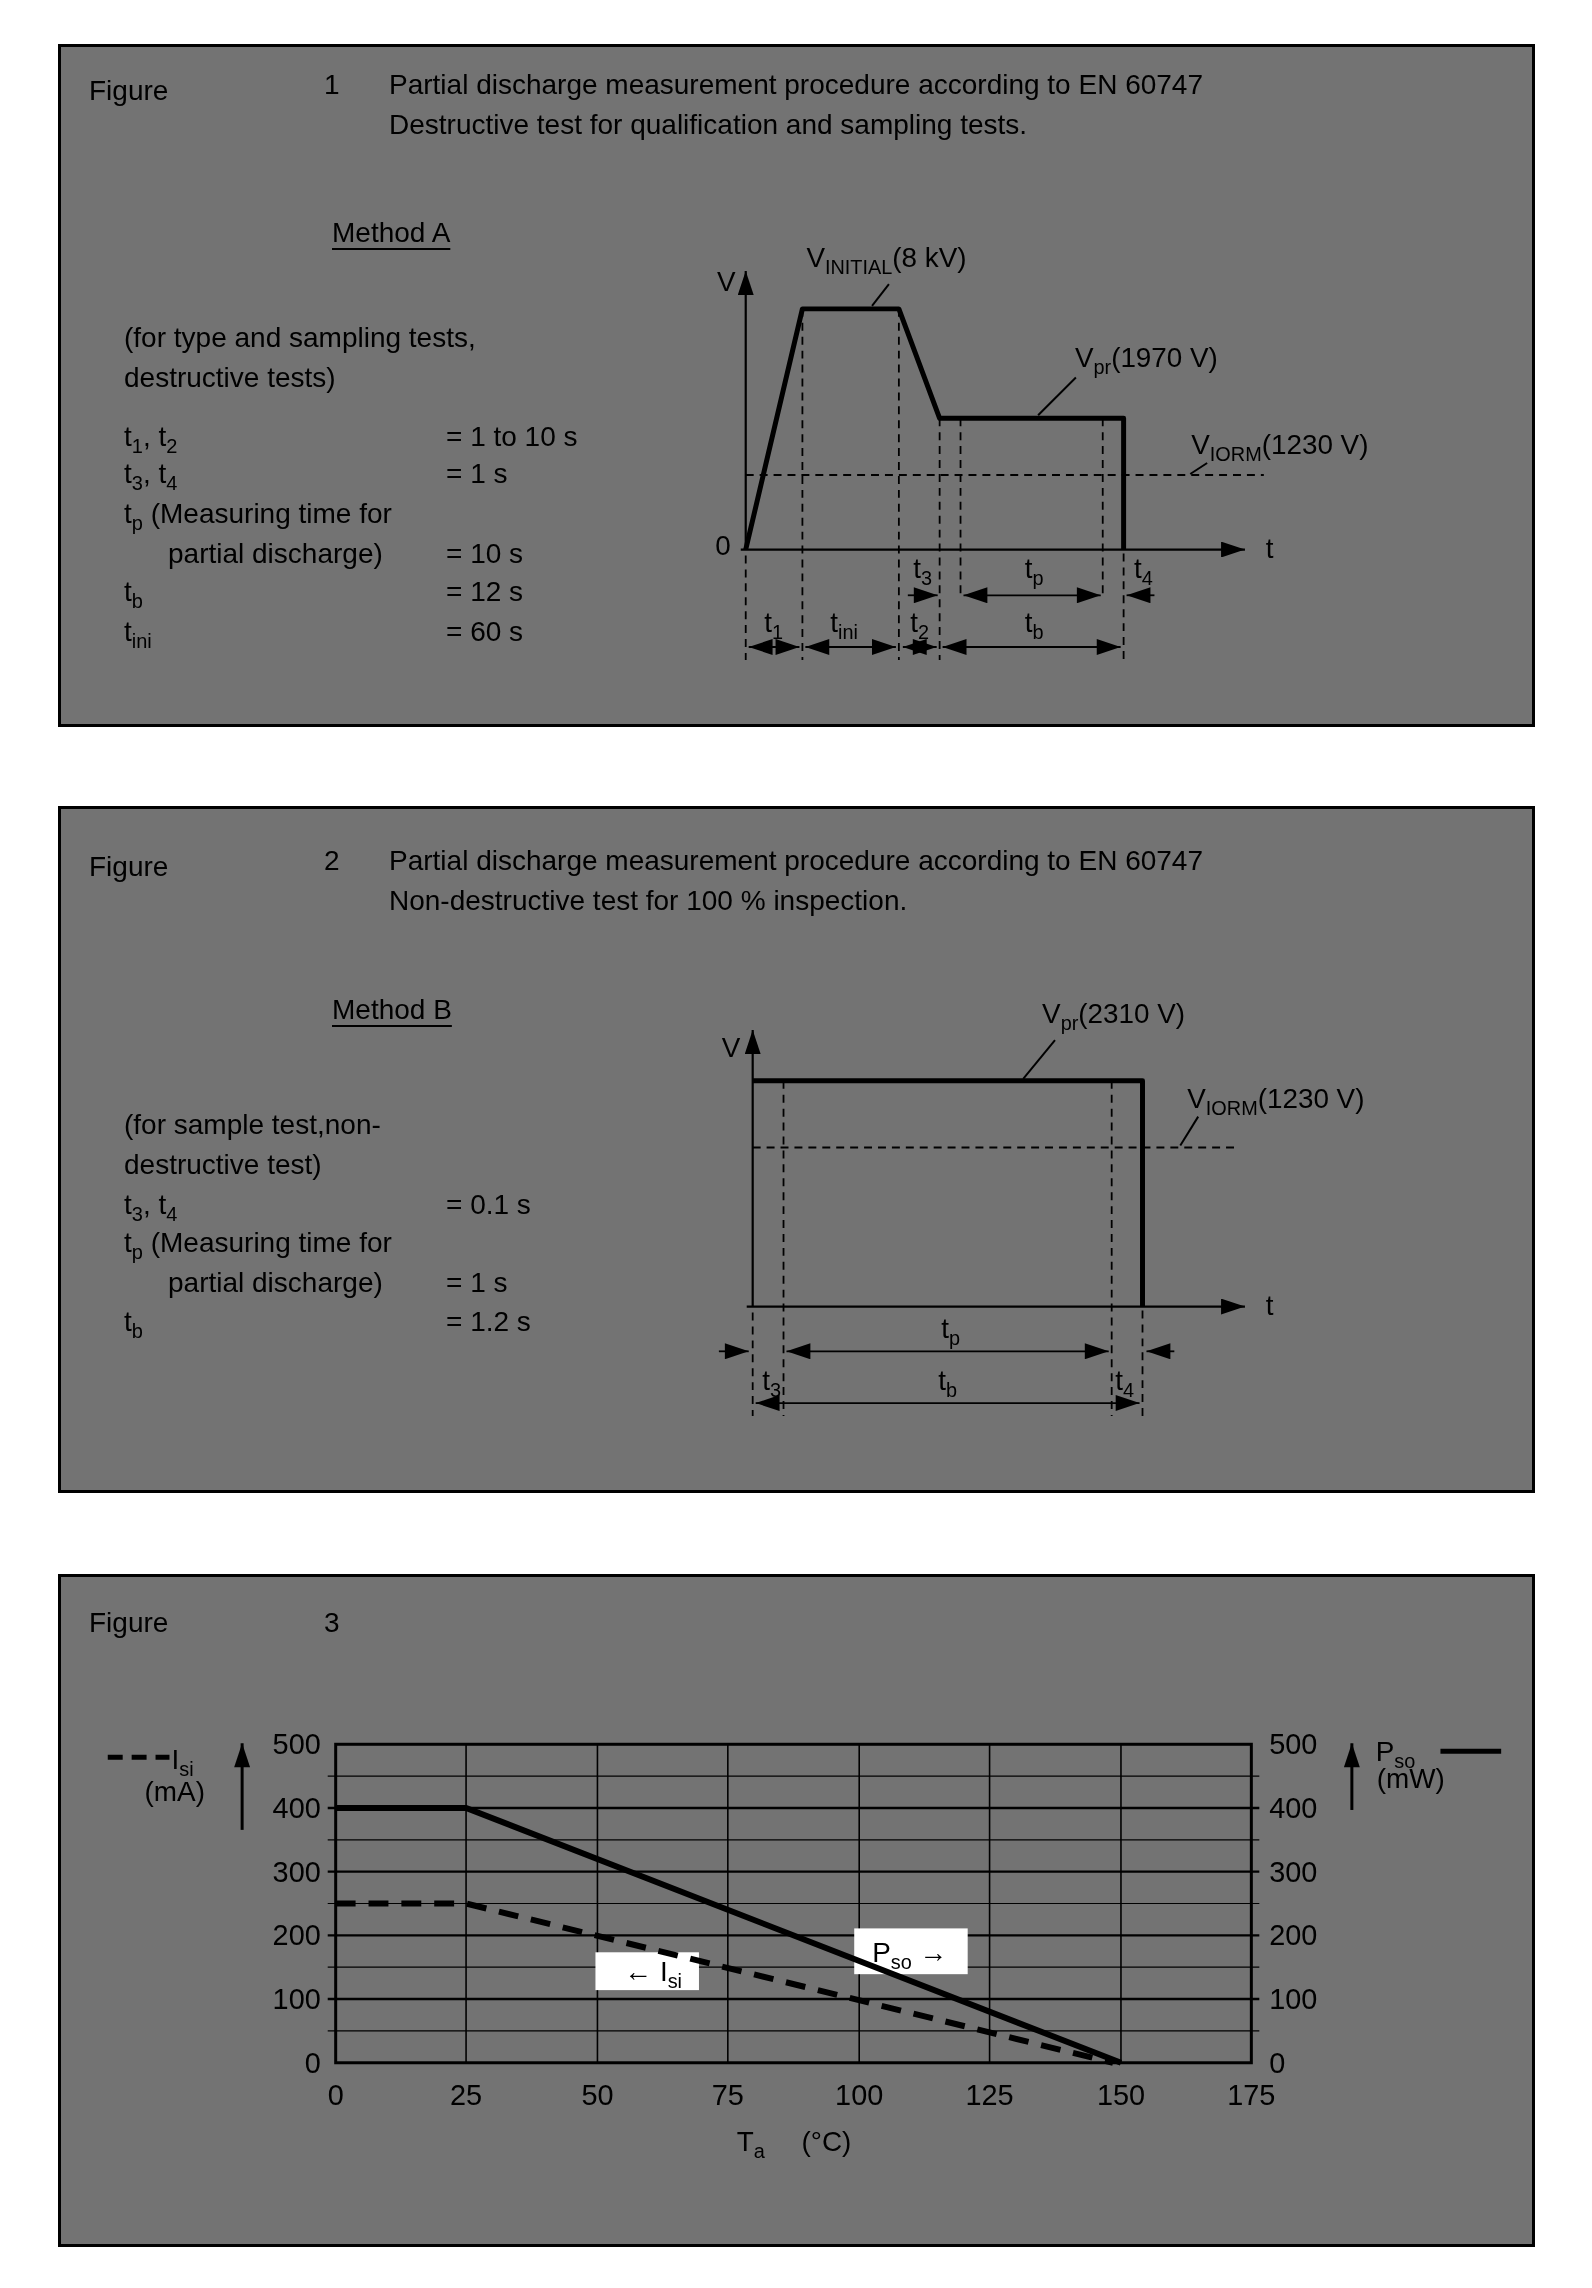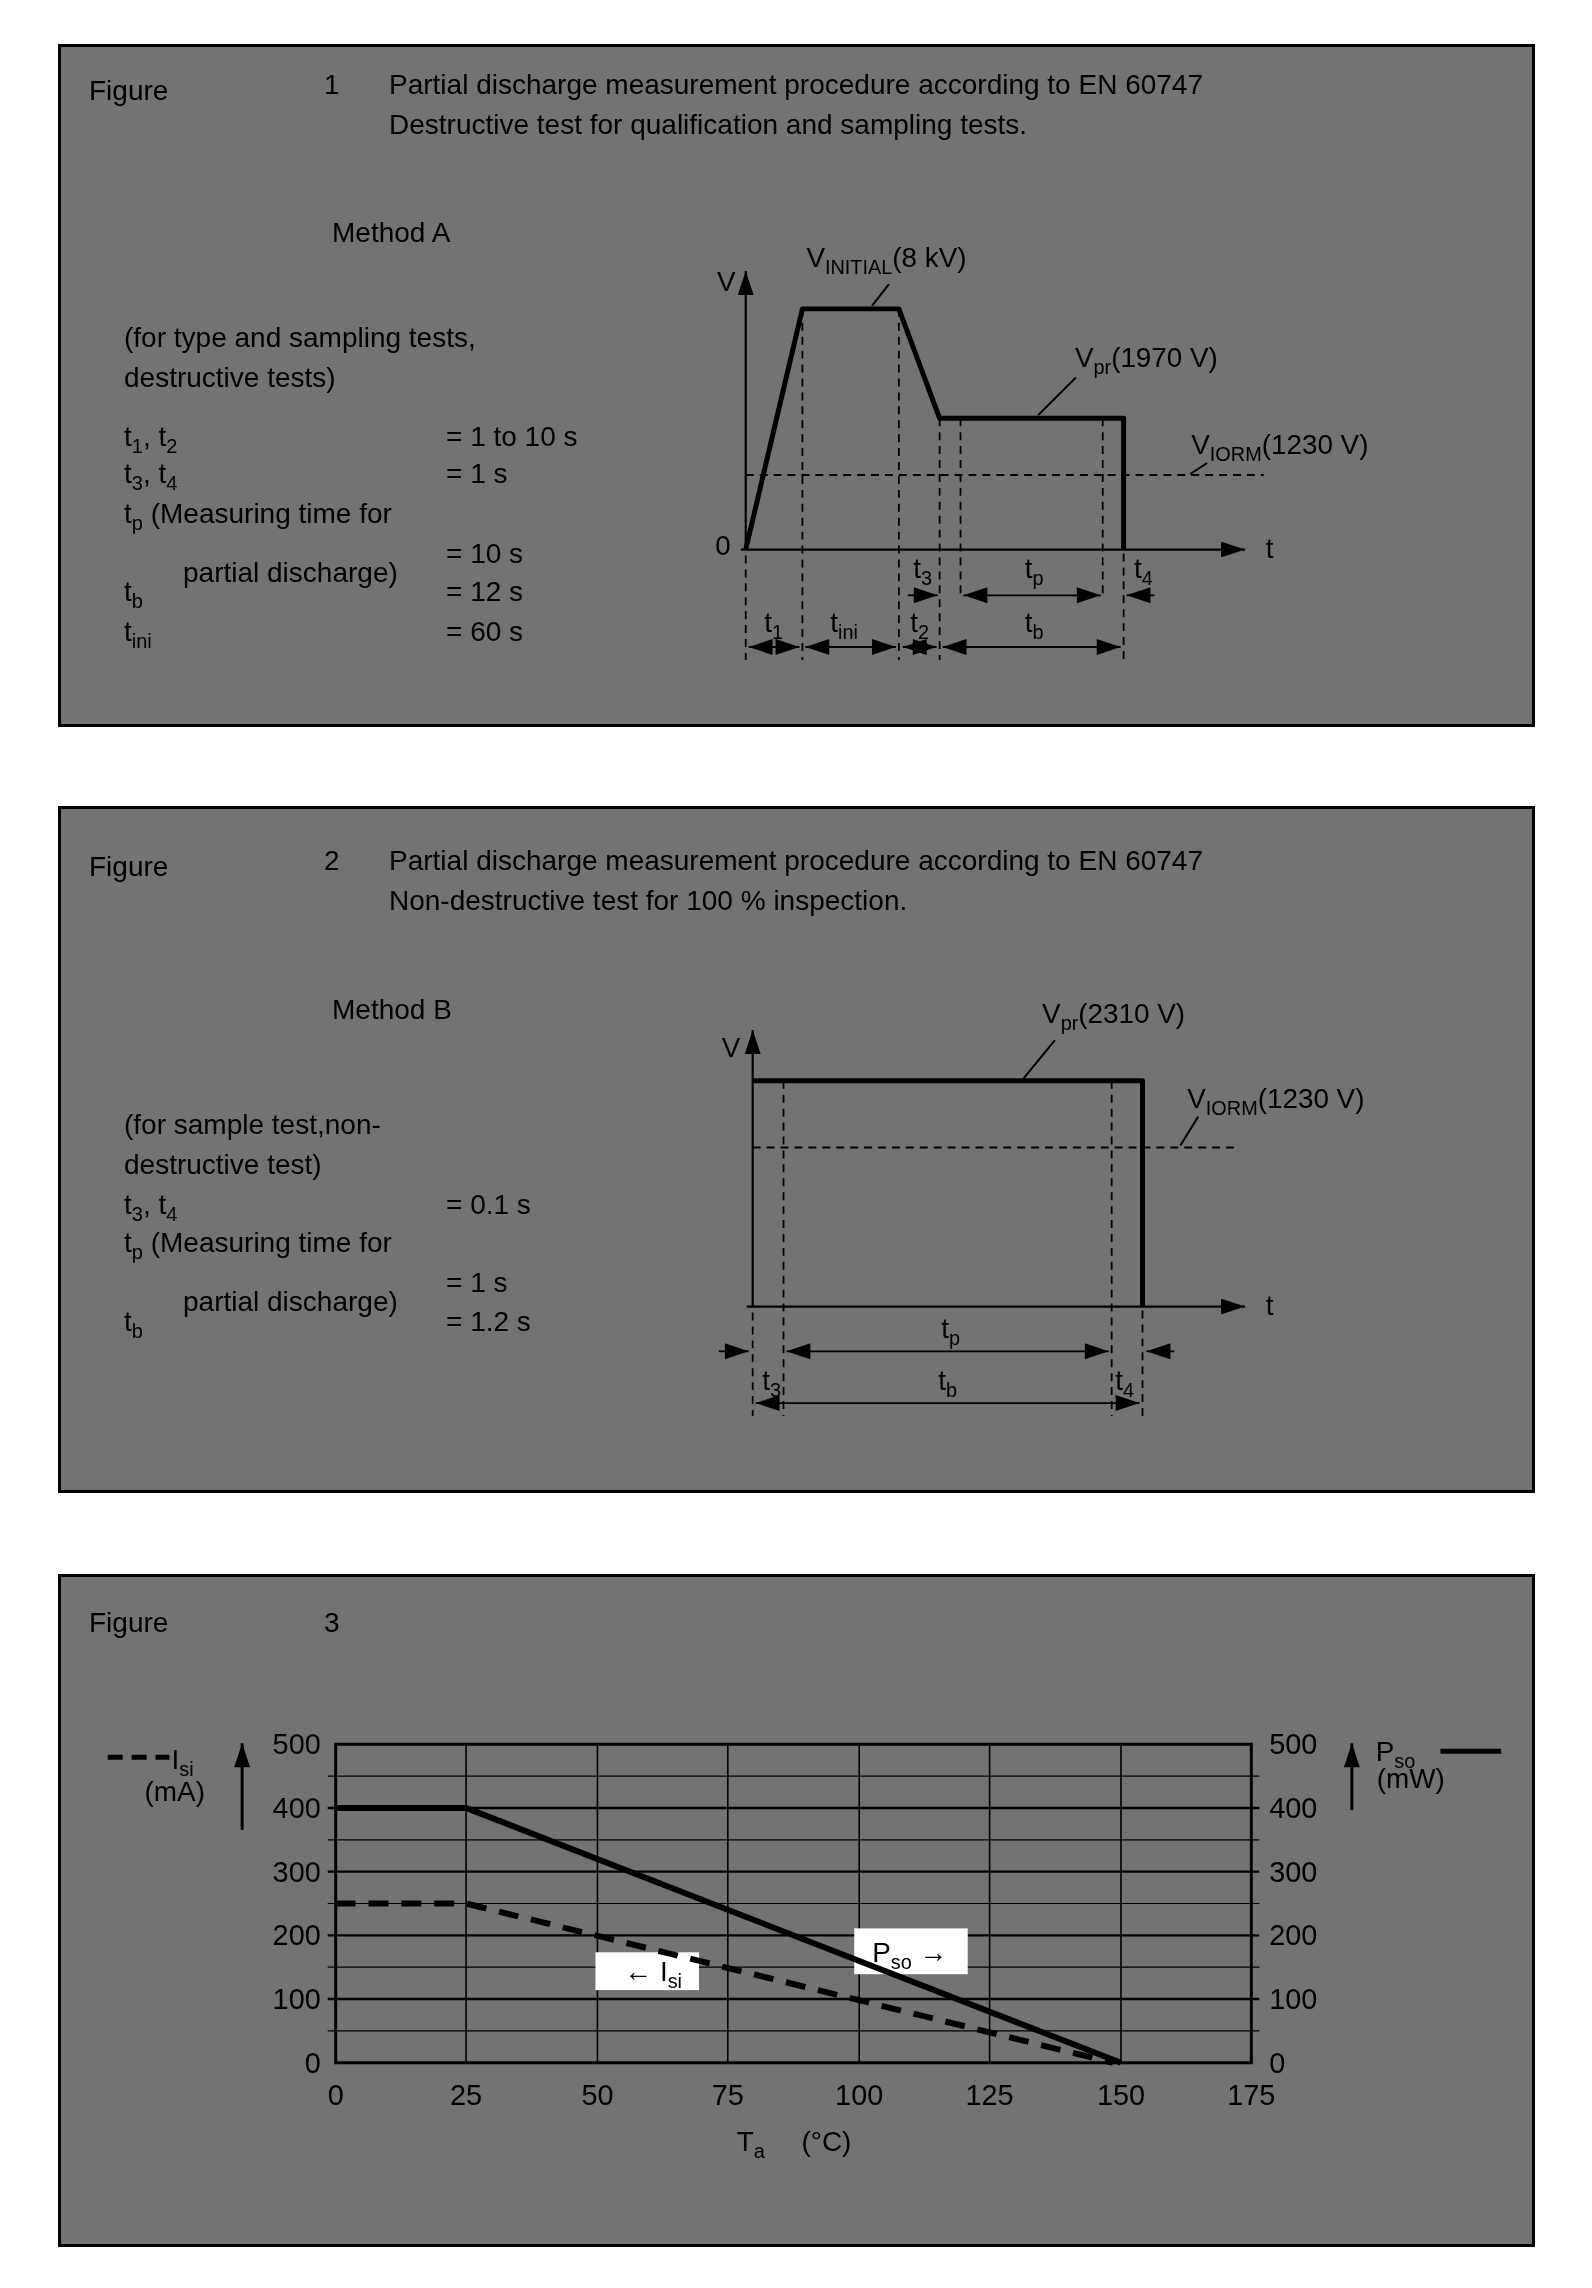--- a/index.html
+++ b/index.html
@@ -6,23 +6,23 @@
   body{width:1592px;height:2289px;position:relative;font-family:"Liberation Sans","DejaVu Sans",sans-serif;color:#000;}
   .box{position:absolute;left:58px;width:1471px;border:3px solid #000;background:#737373;}
   #box1{top:44px;height:677px;}
   #box2{top:806px;height:681px;}
   #box3{top:1574px;height:667px;}
   .txt{position:absolute;font-size:28px;line-height:40px;white-space:nowrap;}
   sub{font-size:20px;line-height:0;}
   .figlabel{left:28px;top:24px;}
   .fignum{left:263px;top:18px;}
   .figtitle{left:328px;top:18px;}
-  .method{text-underline-offset:6px;}
+  .method{text-decoration:underline;text-underline-offset:6px;}
   .prow .plab{position:absolute;left:63px;}
-  .prow .plab.indent{left:122px;margin-top:19px;}
+  .prow .plab.indent{left:107px;}
   .prow .pval{position:absolute;left:385px;}
   svg{position:absolute;overflow:visible;}
   svg text{font-size:28px;fill:#000;}
   svg .sub{font-size:20px;}
   svg .tick{font-size:29px;}
   .thin{stroke:#000;stroke-width:2.2;fill:none;}
   .thick{stroke:#000;stroke-width:5;fill:none;stroke-linejoin:round;}
   .vdash{stroke:#000;stroke-width:1.8;fill:none;stroke-dasharray:8 6;}
   .hdash{stroke:#000;stroke-width:2;fill:none;stroke-dasharray:8 6;}
   .dim{stroke:#000;stroke-width:1.8;fill:none;}

